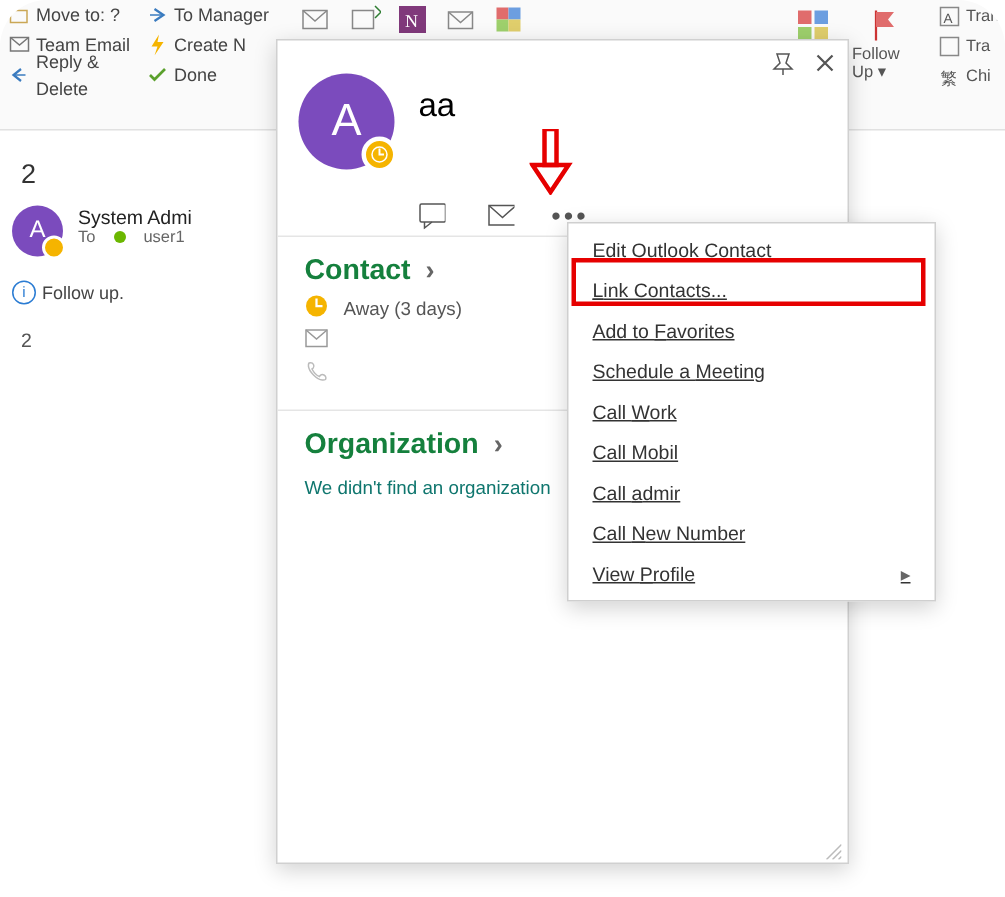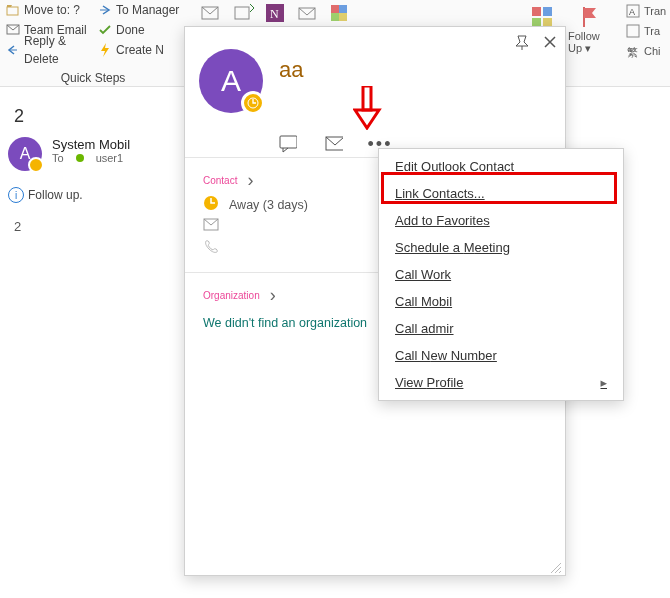--- a/index.html
+++ b/index.html
@@ -1,16 +1,16 @@
 <!DOCTYPE html>
 <html><head>
 <meta charset="utf-8">
 <style>
   html, body { margin:0; padding:0; font-family:"Segoe UI",Arial,sans-serif; font-size:12px; color:#333; background:#fff; }
-  #stage { position:relative; width:670px; height:598px; overflow:hidden; background:#fff; }
+  #stage { position:relative; width:670px; height:598px; overflow:hidden; background:#fff;border-radius:31px; }
   
   .ribbon { position:absolute; top:0; left:0; right:0; height:86px; border-bottom:1px solid #e1e1e1; background:#fafafa; }
   .qs-group { position:absolute; left:4px; top:0; width:178px; height:86px; }
   .qs-item { position:relative; height:18px; line-height:18px; display:flex; align-items:center; gap:4px; padding:1px 2px; font-size:12px; color:#444; }
   .ico { display:inline-flex; width:14px; height:14px; align-items:center; justify-content:center; }
   .qs-label { position:absolute; left:0; width:178px; bottom:0; text-align:center; font-size:12px; color:#444; height:16px; line-height:16px; }
   
   .rbig { position:absolute; top:0; width:44px; height:68px; text-align:left; font-size:11px; color:#555; }
   .rbig .glyph { height:28px; display:flex; align-items:flex-end; justify-content:center; }
   .rbig .lab { margin-top:2px; line-height:12px; }
@@ -28,24 +28,24 @@
   .followup { font-size:12px; color:#444; display:flex; align-items:center; gap:4px; margin-top:6px; margin-left:4px; }
   .info-ic { width:14px; height:14px; border:1px solid #2b7cd3; border-radius:50%; color:#2b7cd3; font-size:10px; display:flex; align-items:center; justify-content:center; }
 
   
   .card { position:absolute; left:184px; top:26px; width:380px; height:548px; background:#fff; border:1px solid #d0d0d0; box-shadow:0 4px 14px rgba(0,0,0,.18); }
   .card-head { position:relative; height:130px; }
   .pin-close { position:absolute; top:6px; right:6px; display:flex; gap:10px; }
   .icbtn { width:18px; height:18px; display:flex; align-items:center; justify-content:center; color:#555; cursor:pointer; }
   .big-avatar { position:absolute; left:14px; top:22px; width:64px; height:64px; border-radius:50%; background:#7b4bbd; color:#fff; font-size:30px; display:flex; align-items:center; justify-content:center; }
   .big-avatar .presence { position:absolute; right:-2px; bottom:-2px; width:18px; height:18px; border-radius:50%; background:#f5b400; border:3px solid #fff; }
-  .contact-name { position:absolute; left:94px; top:30px; font-size:22px; color:#a16207; }
+  .contact-name { position:absolute; left:94px; top:30px; font-size:22px; color:#000000; }
   .actions { position:absolute; left:94px; top:108px; display:flex; gap:28px; align-items:center; }
   .section { border-top:1px solid #e5e5e5; padding:12px 18px 14px 18px; }
-  .sec-title { font-size:10px; color:#ec4899; display:flex; align-items:center; gap:10px; cursor:pointer; }
+  .sec-title { font-size:19px; color:#15803d; display:flex; align-items:center; gap:10px; cursor:pointer;font-weight:bold; }
   .chev::after { content:"›"; font-size:18px; color:#666; }
   .row { display:flex; align-items:center; gap:10px; margin-top:4px; font-size:12.5px; color:#555; }
   .row .fill { flex:1; }
   .link { color:#1a66c9; }
   .muted { color:#0f766e; font-size:12.5px; margin-top:10px; }
   .resize-grip { position:absolute; right:4px; bottom:2px; width:12px; height:12px; color:#999; }
 
   
   .menu { position:absolute; left:378px; top:148px; width:244px; background:#fff; border:1px solid #cfcfcf; box-shadow:0 4px 14px rgba(0,0,0,.18); padding:4px 0;text-decoration:underline; }
   .menu-item { padding:6px 16px; font-size:13px; color:#333; cursor:pointer; display:flex; align-items:center; }
@@ -99,37 +99,36 @@
           <span class="ico">
                 <svg width="14" height="12">
                   <path d="M5 2 L11 6 L5 10" fill="none" stroke="#3a7bbf" stroke-width="1.5"></path>
                   <path d="M2 6 H11" stroke="#3a7bbf"></path>
                 </svg>
               </span>
           <span>To Manager</span>
         </div>
         <div class="qs-item">
           <span class="ico">
+                <svg width="12" height="14">
+                  <path d="M7 0 L2 8 H6 L4 14 L10 5 H6 Z" fill="#f5b400"></path>
+                </svg>
+              </span>
+          <span>Create N</span>
+        </div>
+        <div class="qs-item">
+          <span class="ico">
                 <svg width="14" height="12">
                   <path d="M2 6 L5 9 L12 2" fill="none" stroke="#5aa02c" stroke-width="1.8"></path>
                 </svg>
               </span>
           <span>Done</span>
         </div>
-        <div class="qs-item">
-          <span class="ico">
-                <svg width="12" height="14">
-                  <path d="M7 0 L2 8 H6 L4 14 L10 5 H6 Z" fill="#f5b400"></path>
-                </svg>
-              </span>
-          <span>Create N</span>
-        </div>
-      </div>
-    </div>
-    <div class="qs-label">Quick Steps</div>
+      </div>
+    </div>
   </div>
 
   <div style="position:absolute; left:200px; top:2px; display:flex; gap:10px;">
     <svg width="22" height="22">
           <rect x="2" y="5" width="16" height="12" fill="none" stroke="#888"></rect>
           <path d="M2 5 L10 12 L18 5" stroke="#888" fill="none"></path>
         </svg>
     <svg width="22" height="22">
           <rect x="3" y="5" width="14" height="12" fill="none" stroke="#888"></rect>
           <path d="M18 2 L22 6 L18 10" stroke="#2e7d32" fill="none"></path>
@@ -193,21 +192,21 @@
 </div>
 
 <div class="msglist">
   <div class="label2">2</div>
 
   <div class="msgitem">
     <div class="avatar">
       <span>A</span>
       <span class="presence"></span>
     </div>
-    <div class="msgfrom">System Mobil</div>
+    <div class="msgfrom">System Admi</div>
     <div class="msgto">
       <span>To</span>
       <span class="green-dot"></span>
       <span>user1</span>
     </div>
   </div>
 
   <div class="followup">
     <span class="info-ic">i</span>
     <span>Follow up.</span>

